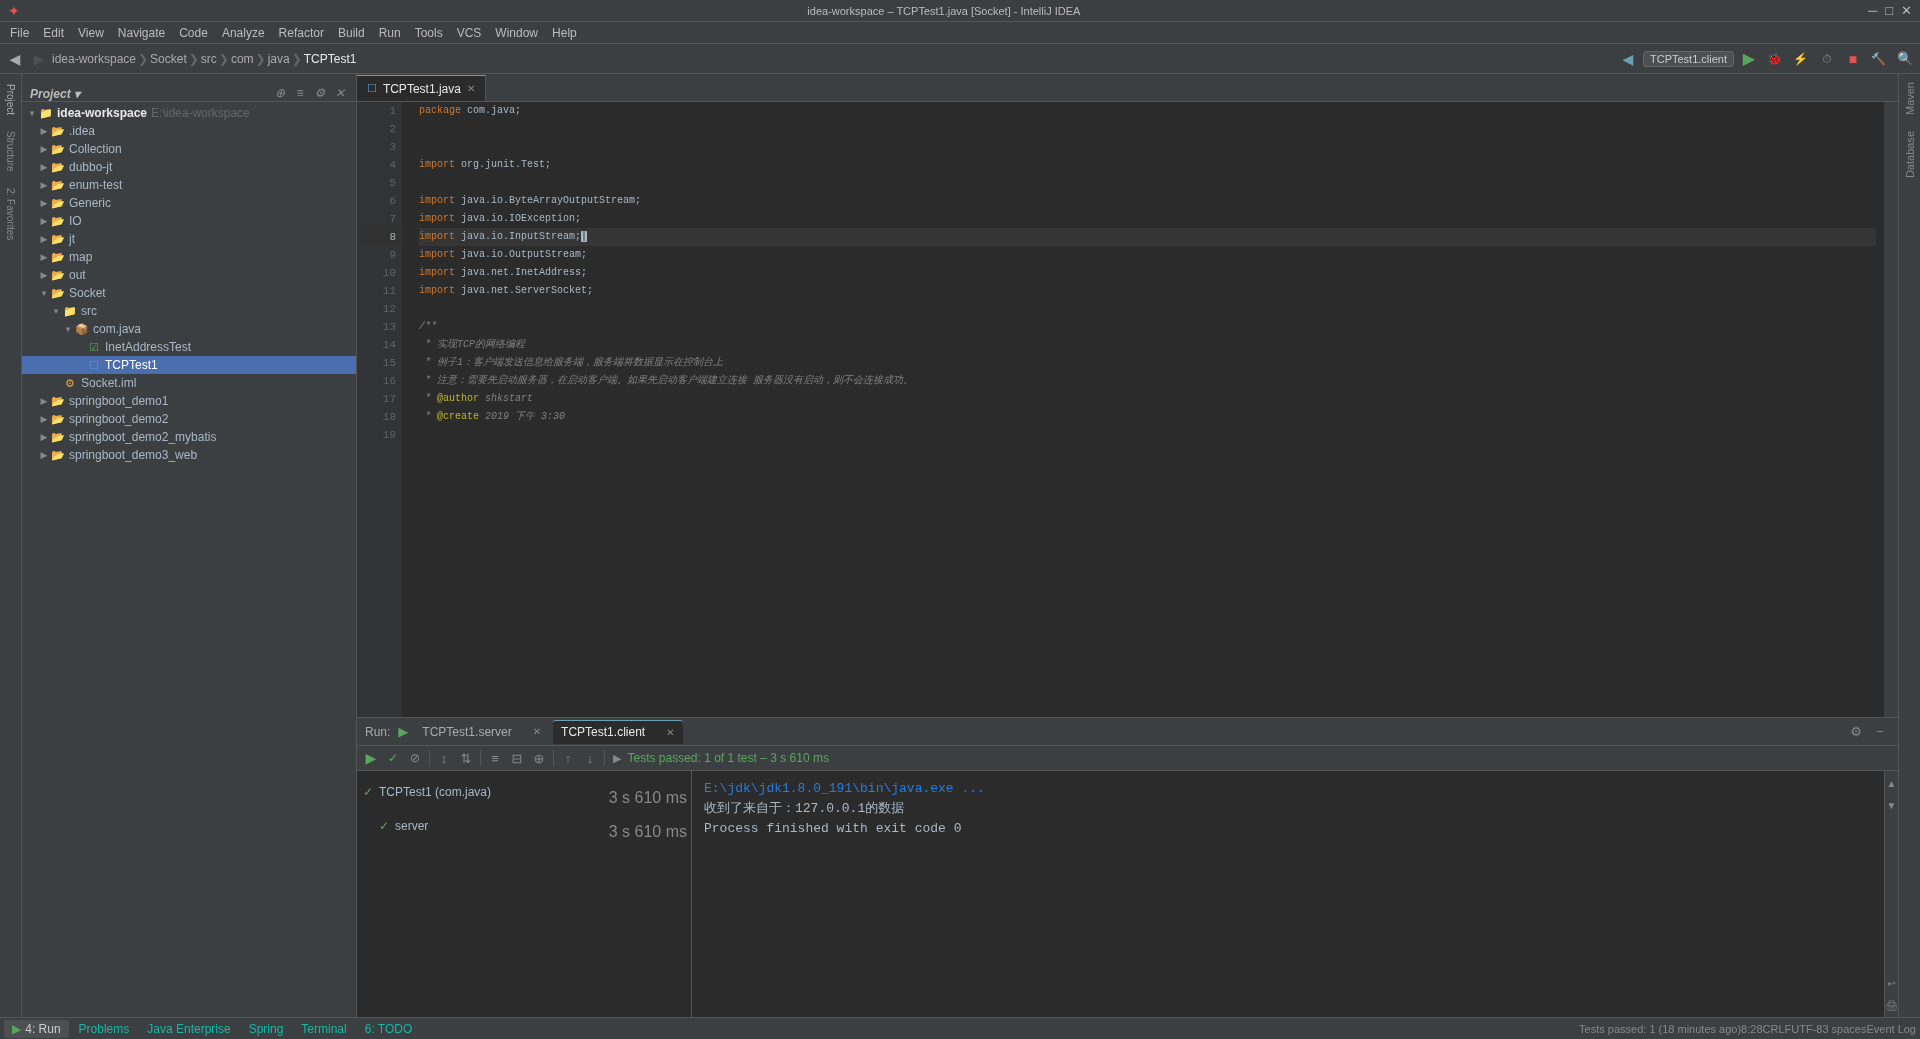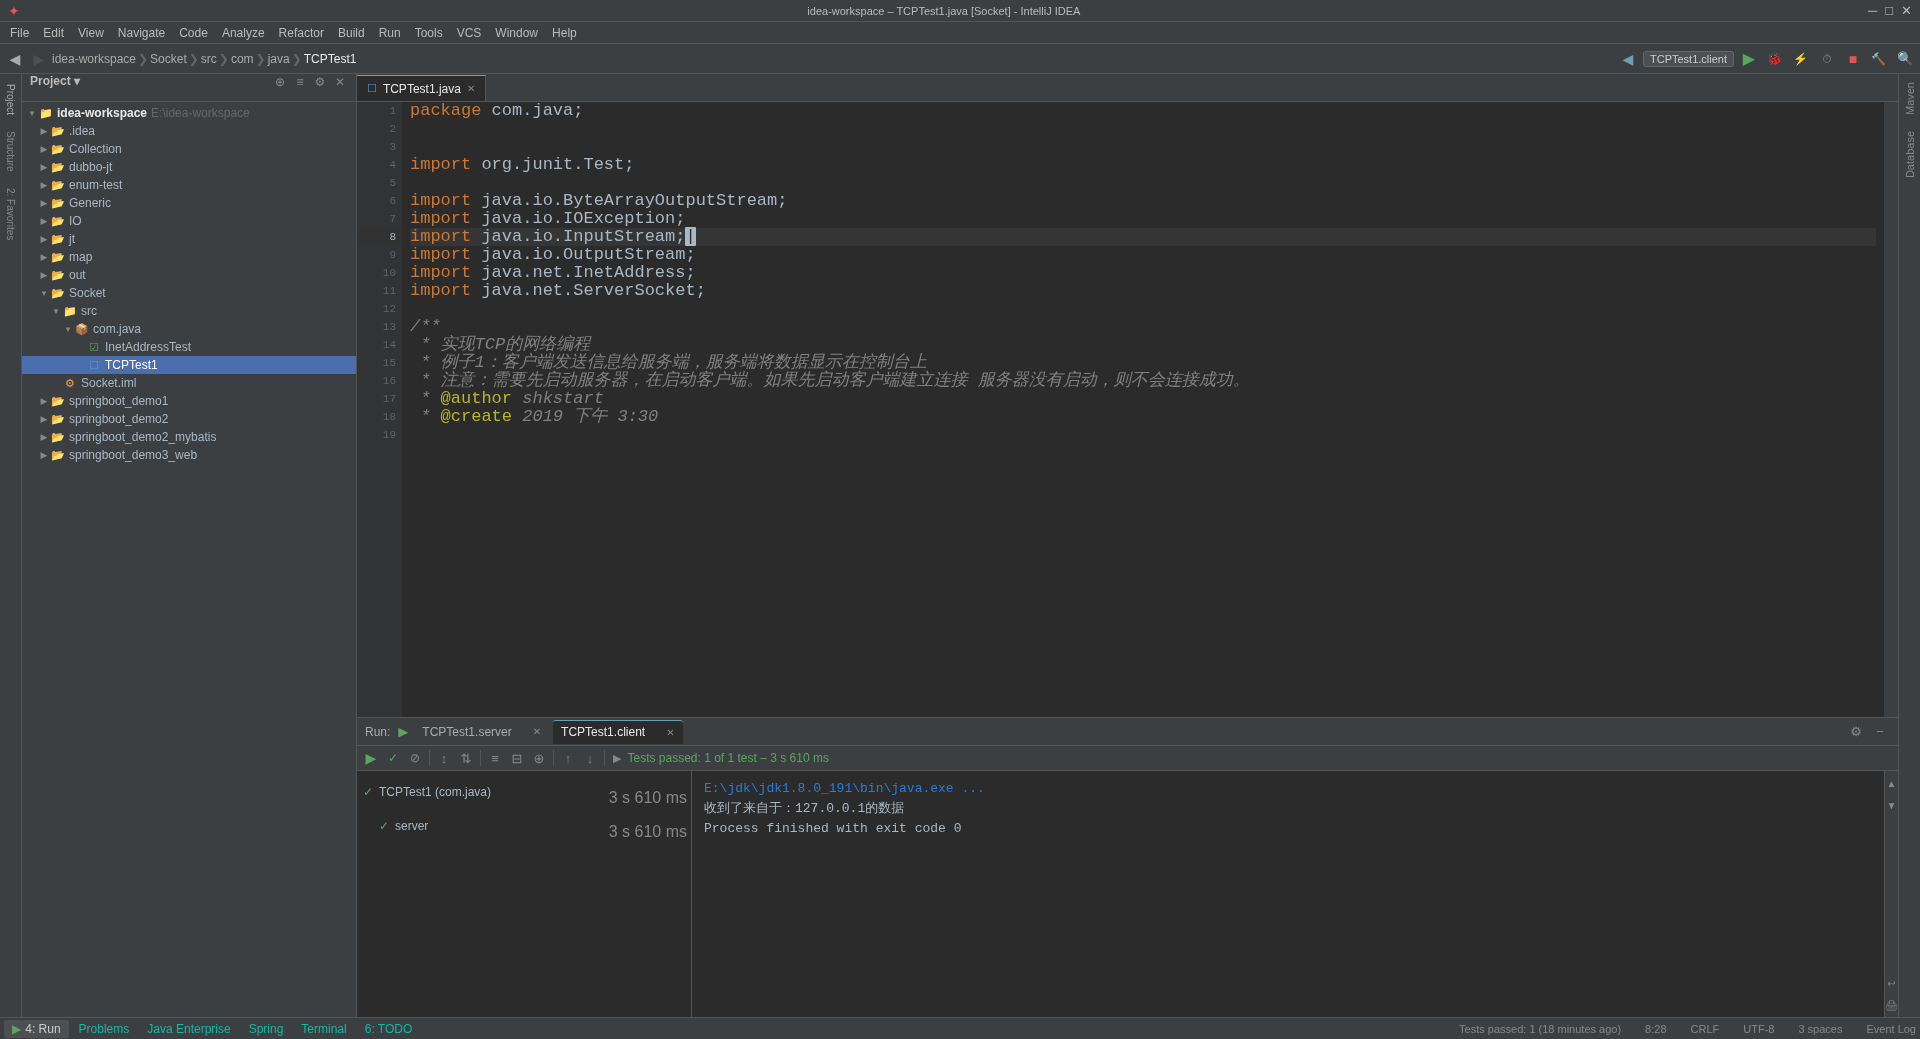--- a/index.html
+++ b/index.html
@@ -27,21 +27,21 @@
     
     #run-config { margin-left: auto; display: flex; align-items: center; gap: 4px; }
     .run-config-box { background: #4c5052; border: 1px solid #666; border-radius: 3px; padding: 1px 6px; font-size: 11px; color: #ccc; cursor: pointer; }
     .run-btn { width: 22px; height: 22px; display: flex; align-items: center; justify-content: center; cursor: pointer; border-radius: 3px; }
 
     
     #main { display: flex; height: calc(1039px - 22px - 22px - 30px - 22px); }
 
     
     #project-panel { width: 335px; background: #3c3f41; border-right: 1px solid #555; display: flex; flex-direction: column; }
-    #project-header { height: 28px; background: #3c3f41; display: flex; align-items: flex-start; justify-content: space-between; padding: 0 8px; border-bottom: 1px solid #555; }
+    #project-header { height: 28px; background: #3c3f41; display: flex; align-items: flex-end; justify-content: space-between; padding: 0 8px; border-bottom: 1px solid #555; font-style: italic; }
     #project-header-title { font-size: 12px; color: #bbb; font-weight: bold; }
     #project-header-icons { display: flex; gap: 4px; }
     .proj-icon { width: 16px; height: 16px; display: flex; align-items: center; justify-content: center; cursor: pointer; color: #888; font-size: 12px; }
 
     #project-tree { flex: 1; overflow-y: auto; padding: 2px 0; }
     .tree-item { display: flex; align-items: center; padding: 1px 0; cursor: pointer; white-space: nowrap; }
     .tree-item.selected { background: #4b6eaf; }
     .tree-indent { display: inline-block; }
     .tree-arrow { width: 12px; display: inline-flex; align-items: center; justify-content: center; font-size: 9px; color: #888; }
     .tree-icon { width: 16px; height: 16px; display: inline-flex; align-items: center; justify-content: center; margin-right: 3px; font-size: 11px; }
@@ -54,21 +54,21 @@
     .editor-tab { height: 26px; padding: 0 10px; display: flex; align-items: center; gap: 6px; font-size: 12px; cursor: pointer; border-right: 1px solid #555; color: #aaa; background: #3c3f41; }
     .editor-tab.active { background: #2b2b2b; color: #e8e8e8; border-top: 1px solid #6a9fb5; }
     .tab-close { font-size: 10px; color: #888; cursor: pointer; }
 
     
     #editor-content { flex: 1; display: flex; overflow: hidden; }
     #line-numbers { width: 45px; background: #313335; padding: 0; text-align: right; user-select: none; overflow: hidden; }
     .line-num { height: 18px; line-height: 18px; padding-right: 6px; font-size: 11px; color: #606366; font-family: 'Courier New', monospace; }
     .line-num.active { color: #a8b2c0; background: #323232; }
     #code-content { flex: 1; padding: 0 8px; overflow-y: auto; overflow-x: auto; }
-    .code-line { height: 18px; line-height: 18px; font-size: 17px; font-family: 'Courier New', monospace; white-space: pre; }
+    .code-line { height: 18px; line-height: 18px; font-size: 10px; font-family: 'Courier New', monospace; white-space: pre; margin-left: 9px; }
     .code-line.highlighted-line { background: #353535; }
 
     
     .kw { color: #cc7832; }
     .pkg { color: #a9b7c6; }
     .cls { color: #a9b7c6; }
     .cmt { color: #808080; font-style: italic; }
     .ann { color: #bbb529; }
 
     
@@ -461,21 +461,21 @@
   </span>
   <span class="footer-tab">
     <span>Spring</span>
   </span>
   <span class="footer-tab">
     <span>Terminal</span>
   </span>
   <span class="footer-tab">
     <span>6: TODO</span>
   </span>
-  <span style="margin-left:auto; display:flex; align-items:center; gap:24px; font-size:11px; color:#888;">
+  <span style="margin-left:auto; display:flex; align-items:center; gap:0; font-size:11px; color:#888;">
     <span>Tests passed: 1 (18 minutes ago)</span>
     <span>8:28</span>
     <span>CRLF</span>
     <span>UTF-8</span>
     <span>3 spaces</span>
     <span>Event Log</span>
   </span>
 </div>
 
 </body></html>

